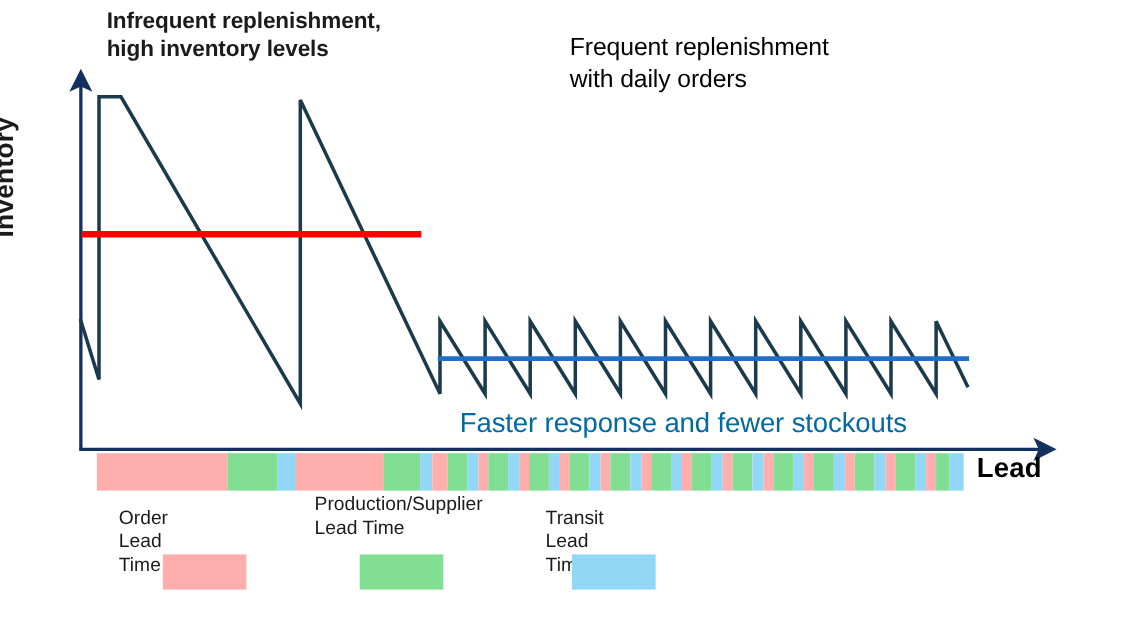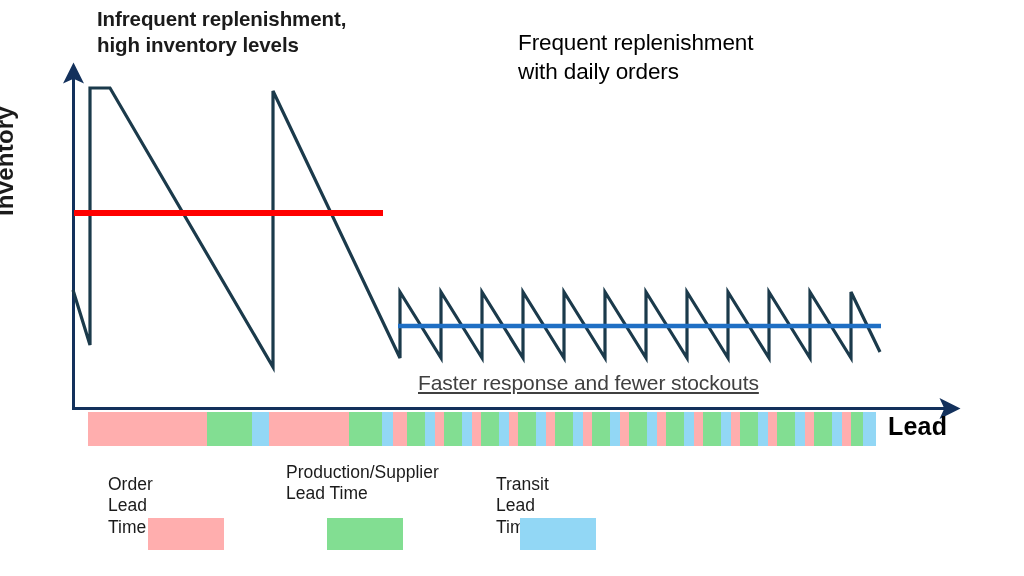--- a/index.html
+++ b/index.html
@@ -56,23 +56,22 @@
   #body-right {
     left: 483px;
     top: 129px;
     font-size: 19.5px;
     color: #1b1b1b;
     line-height: 1.35;
   }
   #note-bottom {
     left: 418px;
     top: 370px;
-    font-size: 21px;
-    color: #404040;
-    text-decoration: underline;
+    font-size: 25px;
+    color: #0369a1;
   }
   #axis-label-y {
     position: absolute;
     left: -9px;
     top: 56px;
     width: 160px;
     text-align: left;
     transform: rotate(-90deg);
     transform-origin: 80px 80px;
     font-size: 24px;
@@ -101,21 +100,21 @@
   }
   #lead-time-strip > i {
     display: block;
     height: 100%;
   }
 
   
   #legend {
     position: absolute;
     left: 0;
-    top: 454px;
+    top: 440px;
     width: 968px;
     height: 114px;
   }
   .legend-item {
     position: absolute;
   }
   .legend-label {
     position: absolute;
     font-size: 17.5px;
     color: #1b1b1b;

